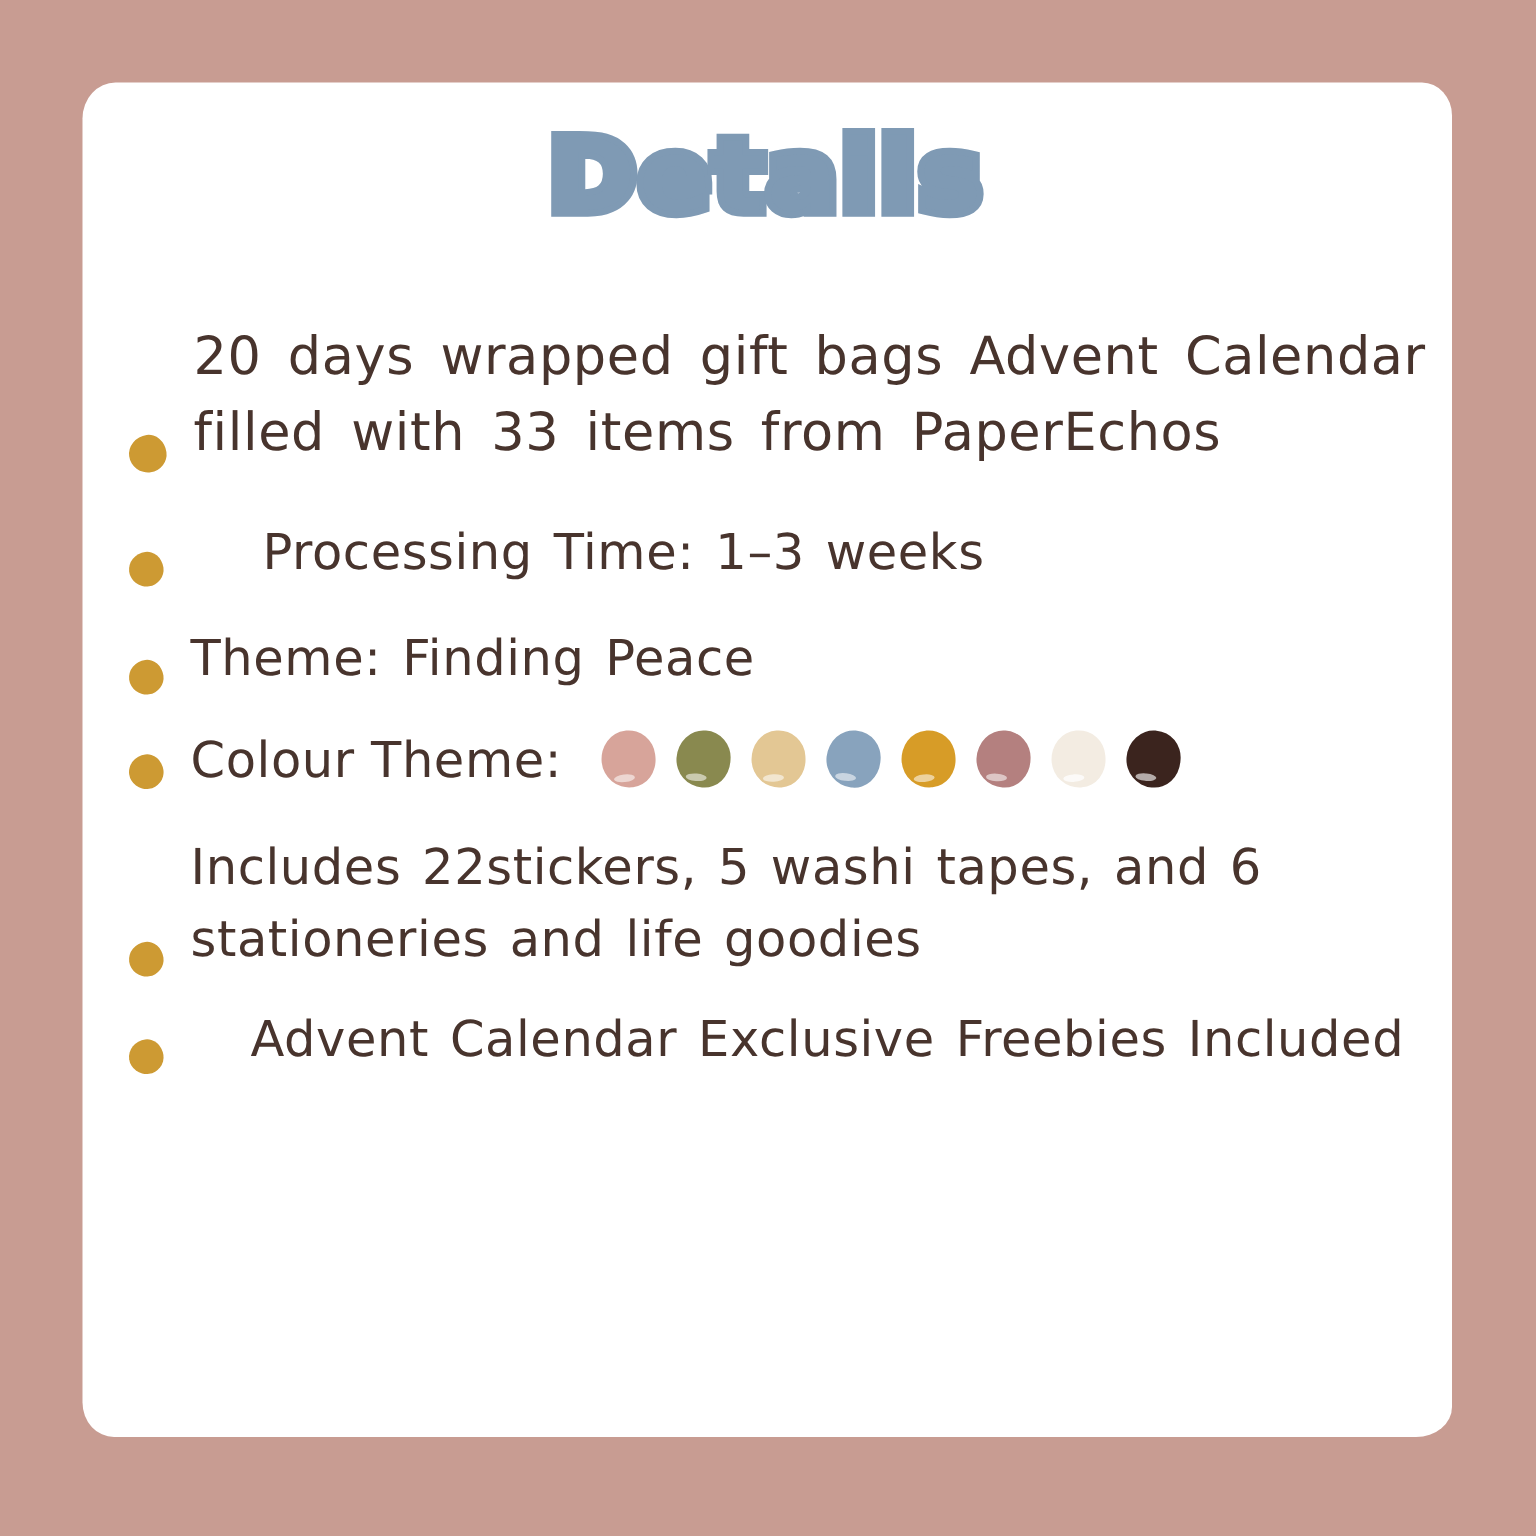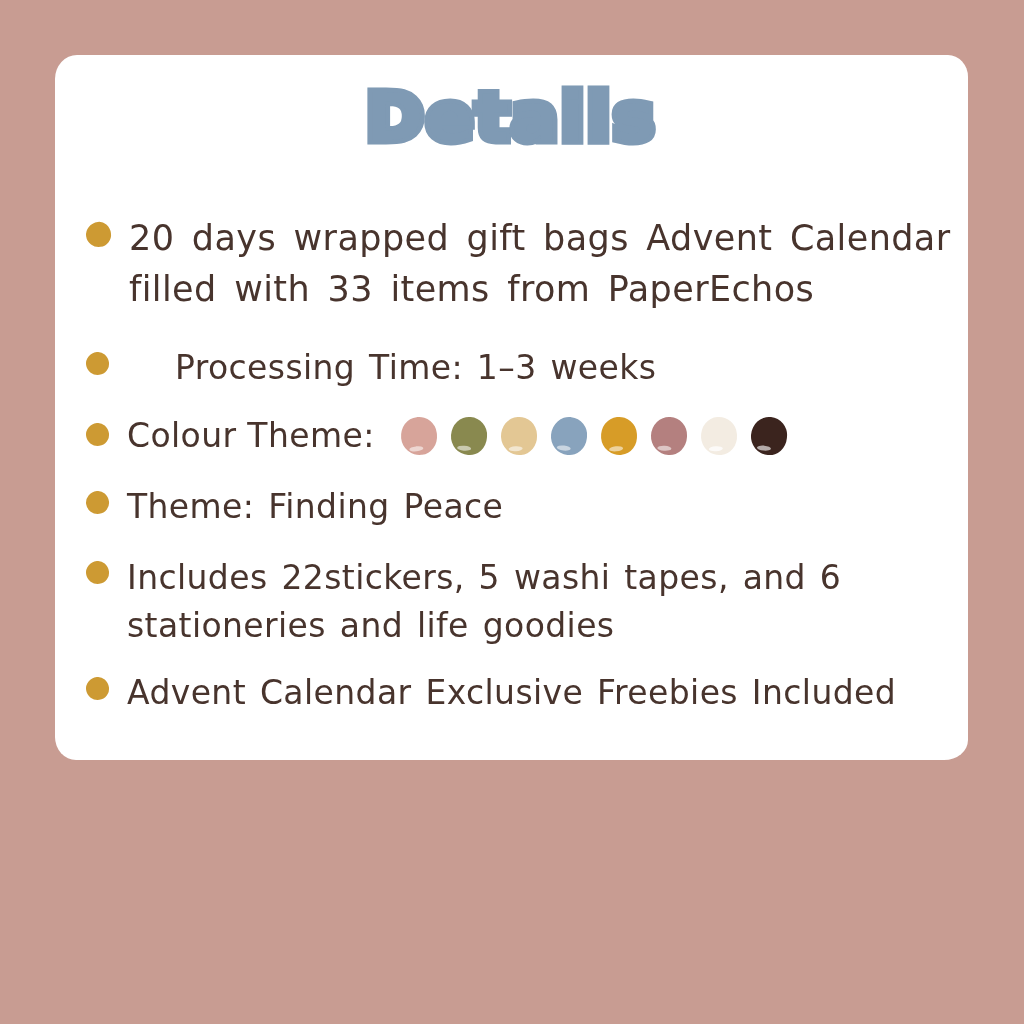--- a/index.html
+++ b/index.html
@@ -21,21 +21,21 @@
     background: #c89c92;
     box-sizing: border-box;
   }
 
   
   #card {
     position: absolute;
     left: 55px;
     top: 55px;
     width: 913px;
-    height: 705px;
+    height: 903px;
     background: #ffffff;
     border-radius: 22px 20px 24px 21px / 24px 22px 20px 23px;
     box-sizing: border-box;
     overflow: hidden;
     text-decoration: underline;
   }
 
   
   #title-wrap {
     position: absolute;
@@ -61,21 +61,21 @@
   #list {
     position: absolute;
     left: 0;
     top: 158px;
     width: 913px;
   }
 
   .bullet-row {
     position: relative;
     display: flex;
-    align-items: flex-start;
+    align-items: flex-end;
     padding-left: 31px;
     padding-right: 10px;
     box-sizing: border-box;
   }
 
   
   .dot {
     flex: 0 0 auto;
     width: 23px;
     height: 23px;
@@ -99,21 +99,21 @@
 
   
   .r1 { margin-bottom: 30px; }
   .r1 .btext { font-size: 35px; line-height: 1.46; word-spacing: 6px; }
   .r1 .dot { margin-top: 9px; width: 25px; height: 25px; }
 
   .r2 { margin-bottom: 25px; gap: 48px; }
   .r3 { margin-bottom: 24px; }
   .r4 { margin-bottom: 28px; }
   .r5 { margin-bottom: 19px; }
-  .r6 { margin-bottom: 0; }
+  .r6 { margin-bottom: 0; gap: 40px; }
 
   .r5 .btext { line-height: 1.46; }
 
   
   .swatch-line {
     display: flex;
     align-items: center;
     flex-wrap: nowrap;
   }
   .swatch-label {
@@ -164,44 +164,44 @@
     <div id="list">
 
       <div class="bullet-row r1">
         <span class="dot" style="background: rgb(205, 154, 51);"></span>
         <span class="btext" style="color: rgb(72, 52, 45);">20 days wrapped gift bags Advent Calendar filled with 33 items from PaperEchos</span>
       </div>
 
       <div class="bullet-row r2">
         <span class="dot" style="background: rgb(205, 154, 51);"></span>
         <span class="btext" style="color: rgb(72, 52, 45);">Processing Time:  1–3 weeks</span>
+      </div>
+
+      <div class="bullet-row r3">
+        <span class="dot" style="background: rgb(205, 154, 51);"></span>
+        <span class="btext" style="color: rgb(72, 52, 45);">Theme: Finding Peace</span>
       </div>
 
       <div class="bullet-row r4">
         <span class="dot" style="background: rgb(205, 154, 51);"></span>
         <span class="swatch-line">
           <span class="swatch-label" style="color: rgb(72, 52, 45);">Colour Theme:</span>
           <span id="swatches">
               <span class="swatch" style="background: rgb(215, 164, 154); transform: rotate(-6deg);"></span>
               <span class="swatch" style="background: rgb(137, 137, 79); transform: rotate(4deg);"></span>
               <span class="swatch" style="background: rgb(227, 199, 148); transform: rotate(-3deg);"></span>
               <span class="swatch" style="background: rgb(136, 163, 189); transform: rotate(6deg);"></span>
               <span class="swatch" style="background: rgb(215, 156, 39); transform: rotate(-5deg);"></span>
               <span class="swatch" style="background: rgb(180, 128, 127); transform: rotate(3deg);"></span>
               <span class="swatch light" style="background: rgb(243, 236, 226); transform: rotate(-4deg);"></span>
               <span class="swatch dark" style="background: rgb(59, 36, 30); transform: rotate(5deg);"></span>
             </span>
         </span>
       </div>
 
-      <div class="bullet-row r3">
-        <span class="dot" style="background: rgb(205, 154, 51);"></span>
-        <span class="btext" style="color: rgb(72, 52, 45);">Theme: Finding Peace</span>
-      </div>
-
       <div class="bullet-row r5">
         <span class="dot" style="background: rgb(205, 154, 51);"></span>
         <span class="btext" style="color: rgb(72, 52, 45);">Includes 22stickers, 5 washi tapes, and 6 stationeries and life goodies</span>
       </div>
 
       <div class="bullet-row r6">
         <span class="dot" style="background: rgb(205, 154, 51);"></span>
         <span class="btext" style="color: rgb(72, 52, 45);"> Advent Calendar Exclusive Freebies Included</span>
       </div>
 

